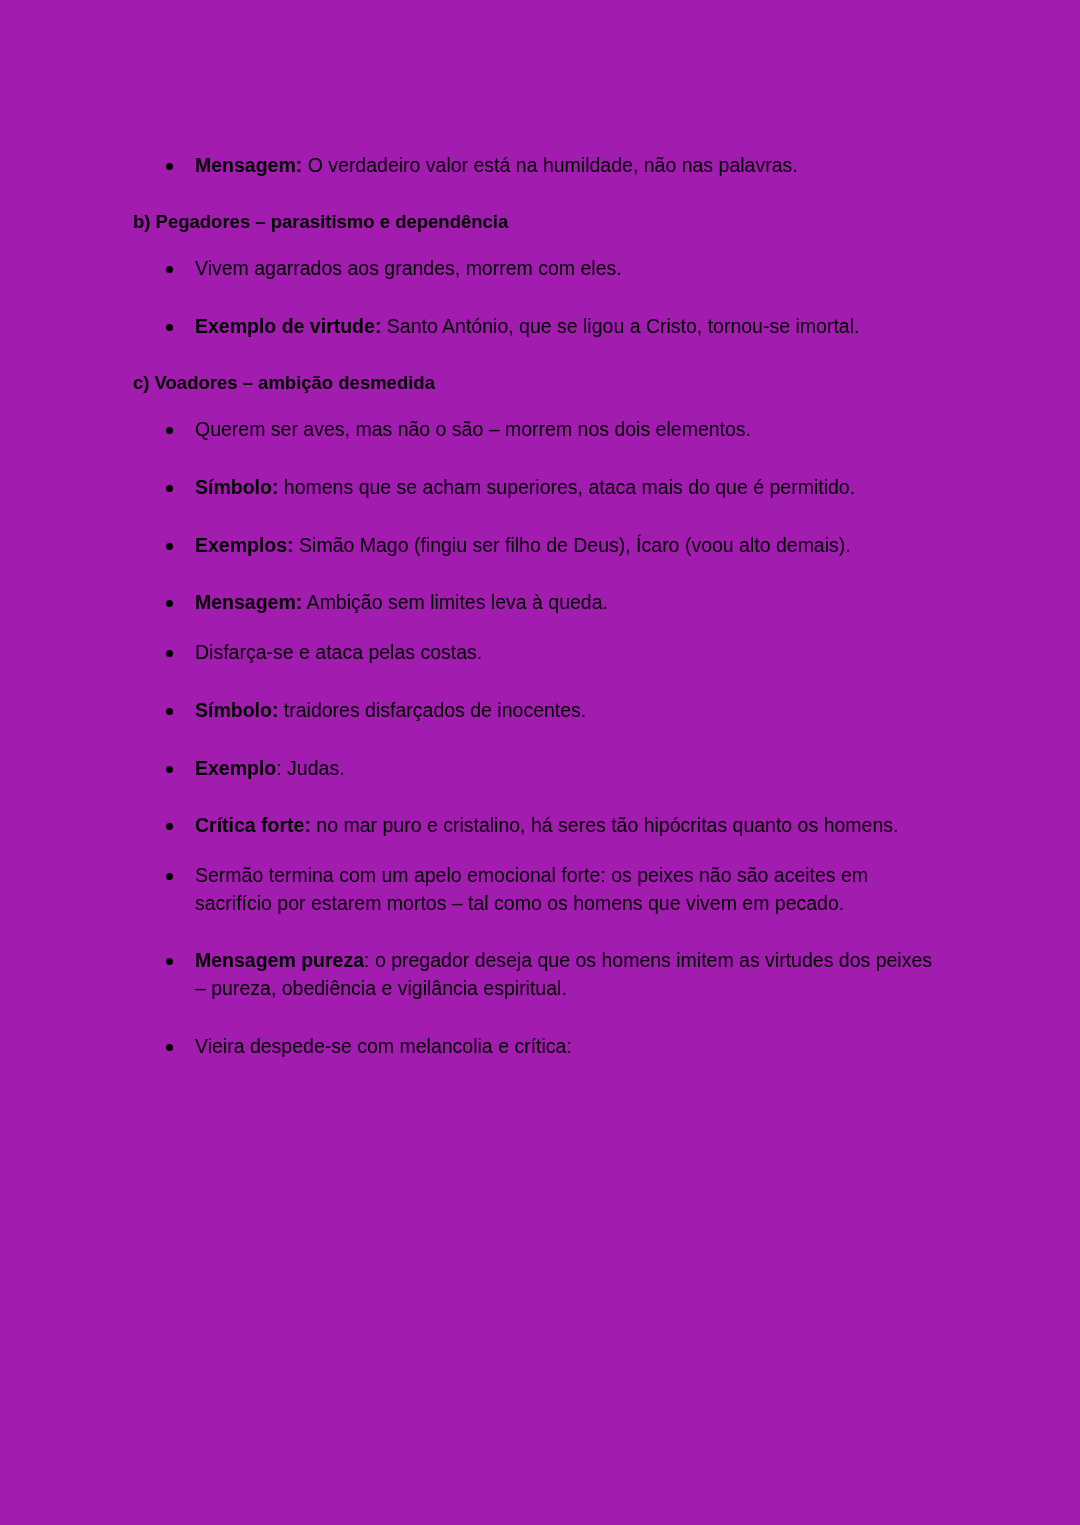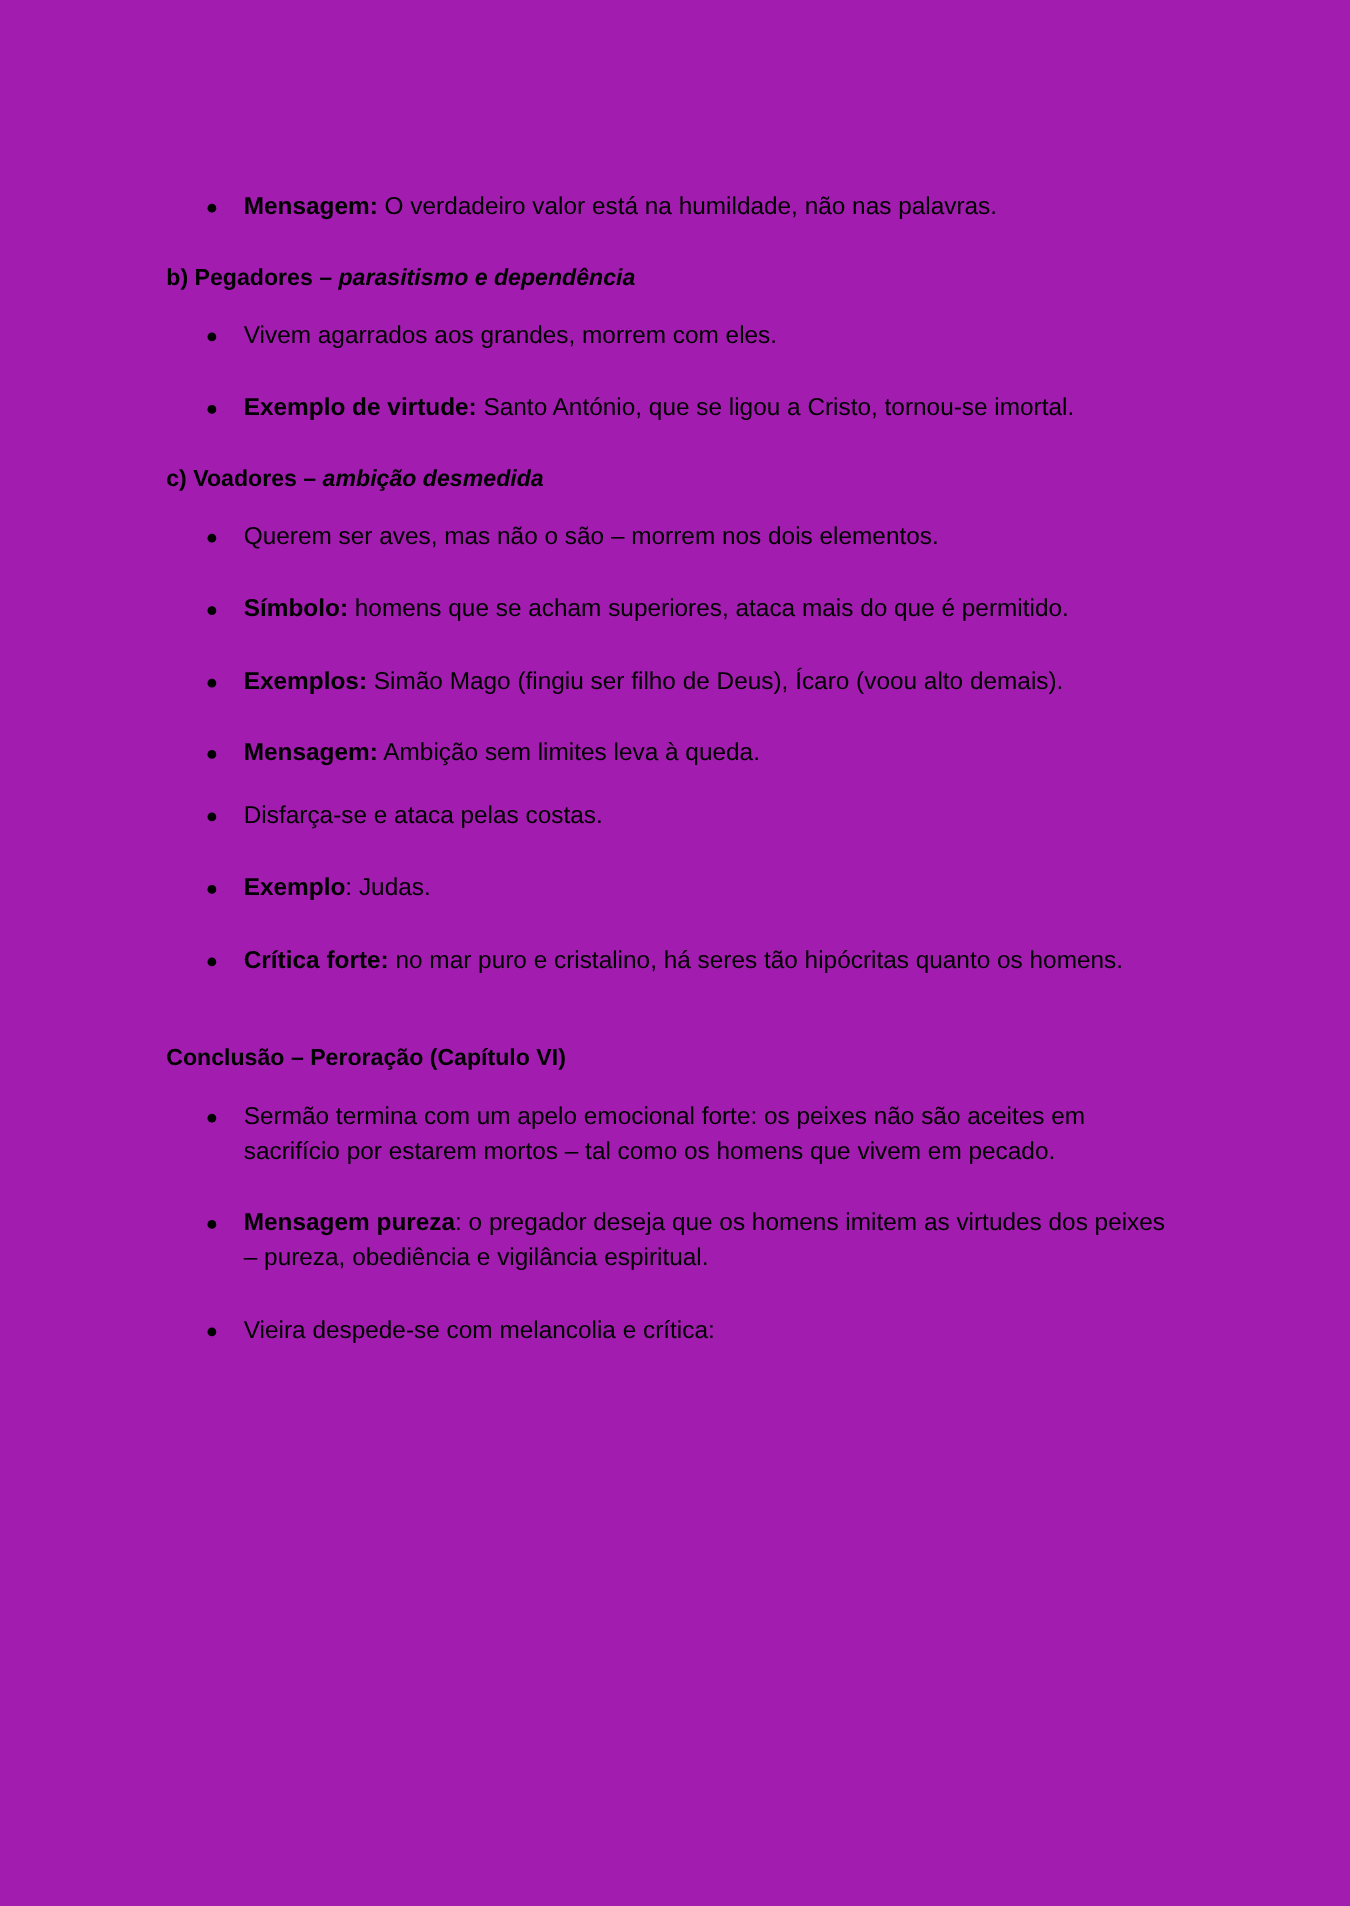--- a/index.html
+++ b/index.html
@@ -33,21 +33,20 @@
   
   .section-heading {
     font-size: 18.5px;
     font-weight: bold;
     line-height: 1.28;
     color: #000000;
     margin: 0;
     padding: 0;
   }
   .section-heading .em {
-    font-style: italic;
     font-weight: bold;
   }
 
   .heading-block {
     margin-top: 30px;
     margin-bottom: 0;
   }
   .heading-block.major {
     margin-top: 52px;
   }
@@ -99,23 +98,23 @@
       </ul>
       <div class="section-heading heading-block"><span>c) Voadores – </span><span class="em">ambição desmedida</span></div>
       <ul class="bullets">
         <li><span>Querem ser aves, mas não o são – morrem nos dois elementos.</span></li>
         <li><span class="lead">Símbolo:</span><span> homens que se acham superiores, ataca mais do que é permitido.</span></li>
         <li><span class="lead">Exemplos:</span><span> Simão Mago (fingiu ser filho de Deus), Ícaro (voou alto demais).</span></li>
         <li><span class="lead">Mensagem:</span><span> Ambição sem limites leva à queda.</span></li>
       </ul>
       <ul class="bullets">
         <li><span>Disfarça-se e ataca pelas costas.</span></li>
+        <li><span class="lead">Símbolo:</span><span> traidores disfarçados de inocentes.</span></li>
         <li><span class="lead">Exemplo</span><span>: Judas.</span></li>
         <li><span class="lead">Crítica forte:</span><span> no mar puro e cristalino, há seres tão hipócritas quanto os homens.</span></li>
       </ul>
-      <div class="section-heading heading-block major"><span>Conclusão – Peroração (Capítulo VI)</span></div>
       <ul class="bullets">
         <li><span>Sermão termina com um apelo emocional forte: os peixes não são aceites em sacrifício por estarem mortos – tal como os homens que vivem em pecado.</span></li>
         <li><span class="lead">Mensagem pureza</span><span>: o pregador deseja que os homens imitem as virtudes dos peixes – pureza, obediência e vigilância espiritual.</span></li>
         <li><span>Vieira despede-se com melancolia e crítica:</span></li>
       </ul>
     </div>
 </div>
 
 </body></html>

